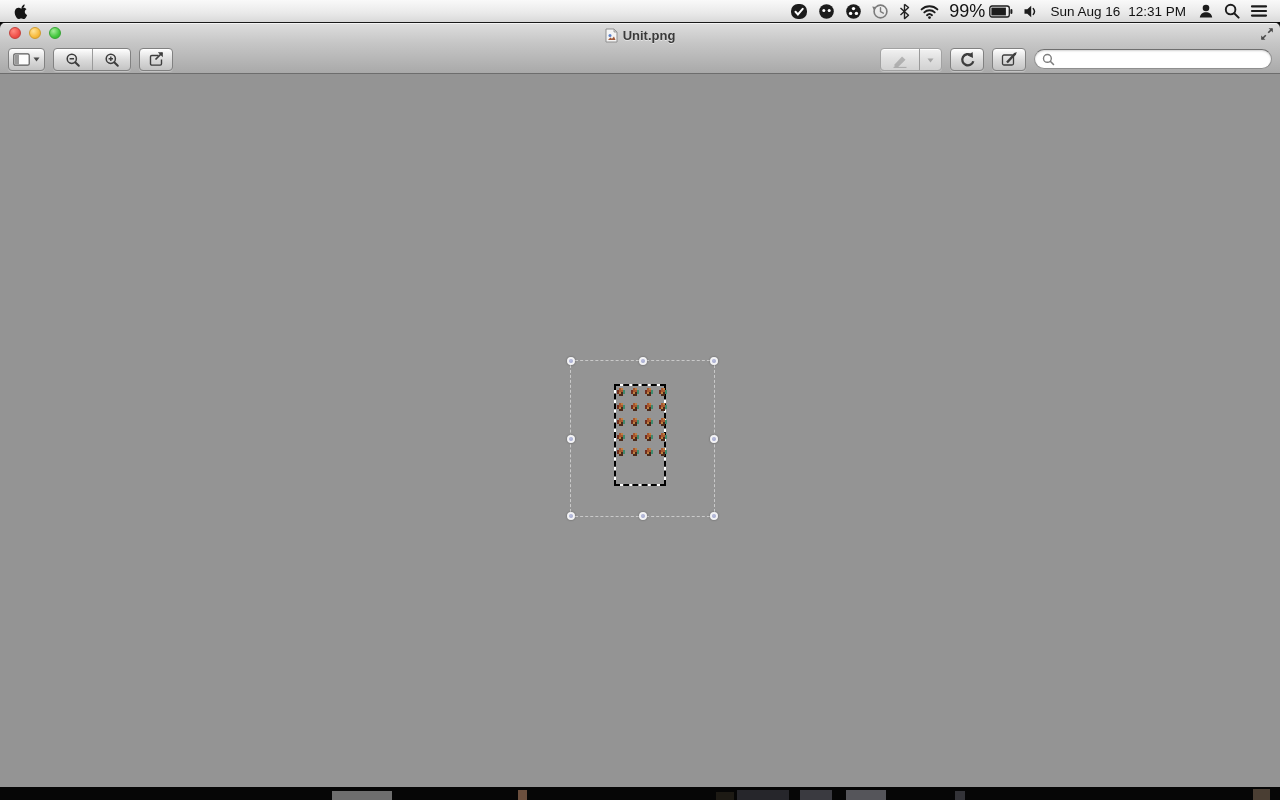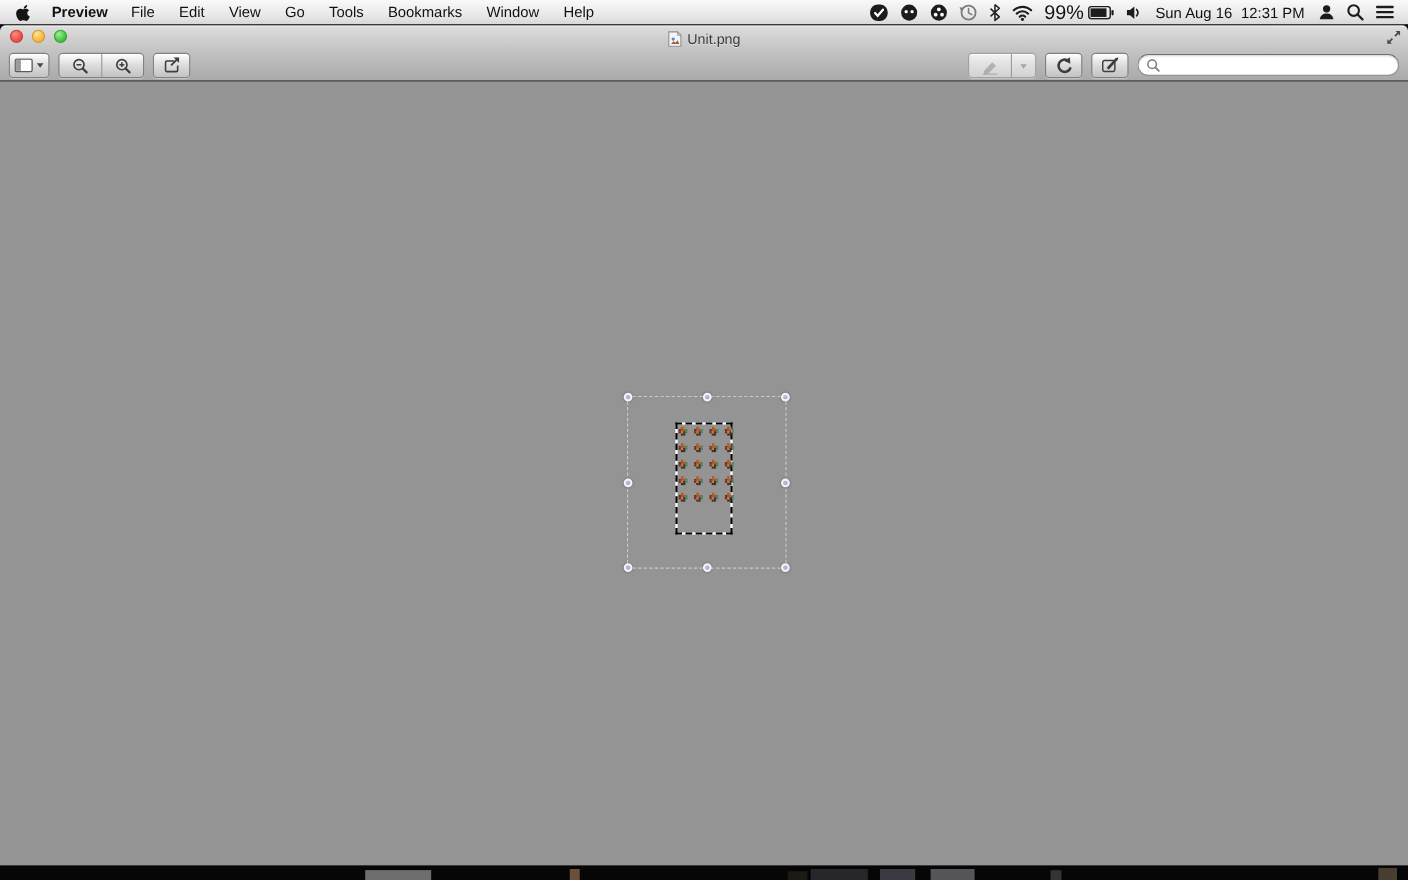--- a/index.html
+++ b/index.html
@@ -36,21 +36,21 @@
     border-bottom:1px solid #6d6d6d;
     box-shadow:inset 0 1px 0 rgba(255,255,255,.65);
     position:relative;
   }
   .titlebar { height:21px; position:relative; display:flex; align-items:center; justify-content:center; }
   .traffic-lights { position:absolute; left:9px; top:4px; display:flex; gap:8px; }
   .light { width:12px; height:12px; border-radius:50%; }
   .light-red    { background:radial-gradient(circle at 35% 30%, #ff8a80, #f0504a 60%, #d63c38); border:1px solid #c2403b; }
   .light-yellow { background:radial-gradient(circle at 35% 30%, #ffe39a, #f8bb3d 60%, #e09d2a); border:1px solid #cf9b2f; }
   .light-green  { background:radial-gradient(circle at 35% 30%, #a5eb9b, #45c83f 60%, #2ea92c); border:1px solid #35a333; }
-  .title-group { display:flex; align-items:center; gap:5px; margin-top:3px; }
+  .title-group { display:flex; align-items:center; gap:5px; margin-top:3px;font-weight:bold; }
   .window-title { font-size:13px; color:#3a3a3a; text-shadow:0 1px 0 rgba(255,255,255,.5); }
   .fullscreen-btn { position:absolute; right:6px; top:4px; }
 
   .toolbar { height:30px; display:flex; align-items:center; padding:0 8px; gap:8px; }
   .tb-btn, .seg-cell {
     height:23px; display:inline-flex; align-items:center; justify-content:center;
   }
   .tb-btn {
     min-width:34px; border:1px solid #818181; border-radius:4px;
     background:linear-gradient(#fefefe,#dcdcdc 50%,#c3c3c3);
@@ -120,31 +120,20 @@
 <body>
 
 <div class="screen">
 
   <div class="menu-bar">
     <span class="apple-wrap">
       <svg class="icon" width="15" height="17" viewBox="0 0 16 17">
         <path fill="#141414" d="M11.4 1.1c.1.9-.3 1.8-.9 2.5-.6.7-1.5 1.2-2.4 1.1-.1-.9.4-1.8 1-2.4.6-.7 1.6-1.2 2.3-1.2zM14 12.3c-.3.8-.5 1.2-1 2-.6 1-1.5 2.3-2.7 2.3-1 0-1.3-.7-2.6-.7s-1.7.7-2.7.7c-1.1 0-2-1.2-2.7-2.2C.5 11.6.3 8.3 1.4 6.6c.8-1.2 2-2 3.2-2 1.2 0 1.9.7 2.9.7 1 0 1.6-.7 2.9-.7 1 0 2.1.6 2.9 1.6-2.6 1.4-2.2 5 0.7 6.1z"></path>
       </svg>
     </span>
-    <nav class="menu-list">
-        <span class="menu-item app-name">Preview</span>
-        <span class="menu-item">File</span>
-        <span class="menu-item">Edit</span>
-        <span class="menu-item">View</span>
-        <span class="menu-item">Go</span>
-        <span class="menu-item">Tools</span>
-        <span class="menu-item">Bookmarks</span>
-        <span class="menu-item">Window</span>
-        <span class="menu-item">Help</span>
-      </nav>
 
     <div class="status-area">
       <span>
         <svg class="icon" width="18" height="17" viewBox="0 0 18 17">
           <rect x="1" y="1" width="16" height="15" rx="7" fill="#1c1c1c"></rect>
           <path d="M5.5 8.8l2.4 2.6 4.8-5.6" stroke="#fff" stroke-width="2" fill="none" stroke-linecap="round"></path>
         </svg>
       </span>
       <span>
         <svg class="icon" width="17" height="17" viewBox="0 0 17 17">

